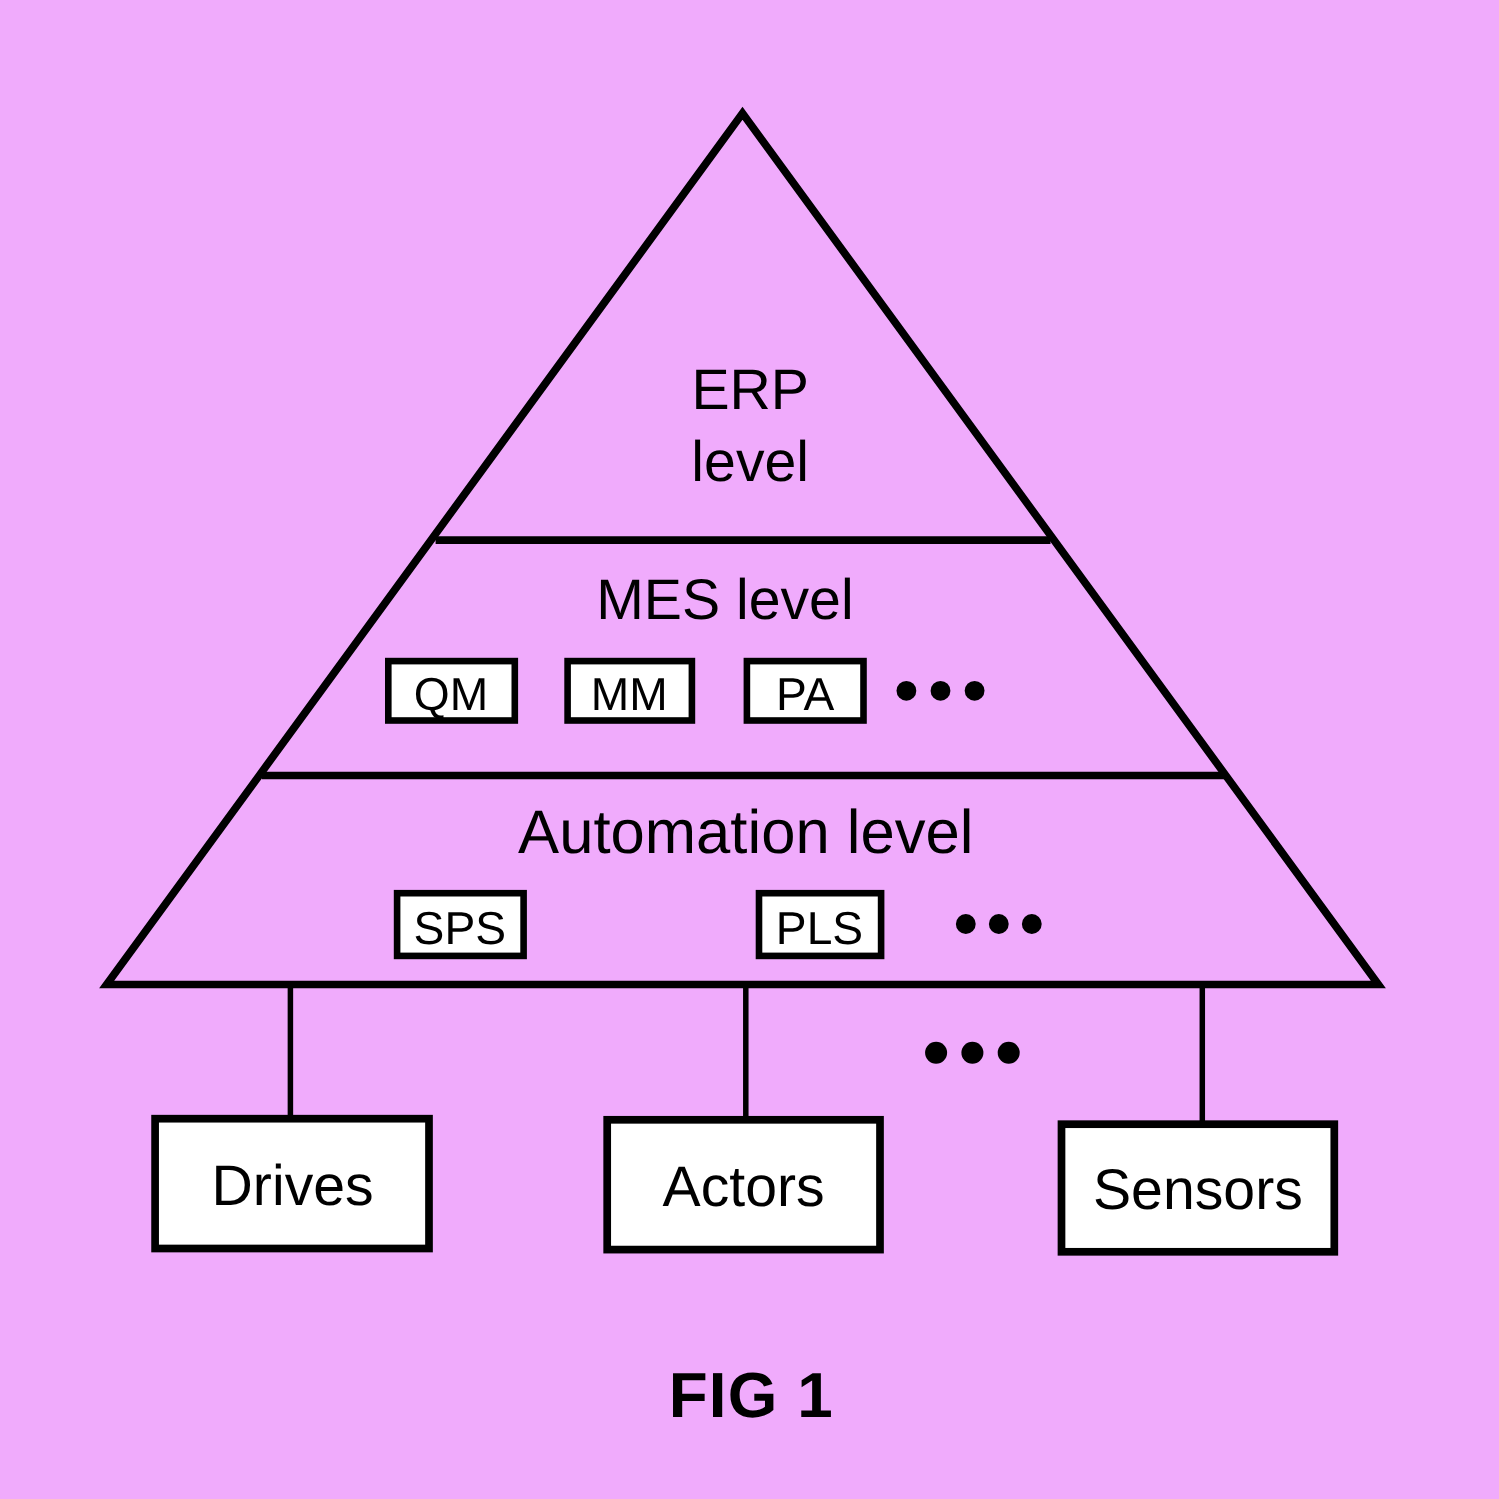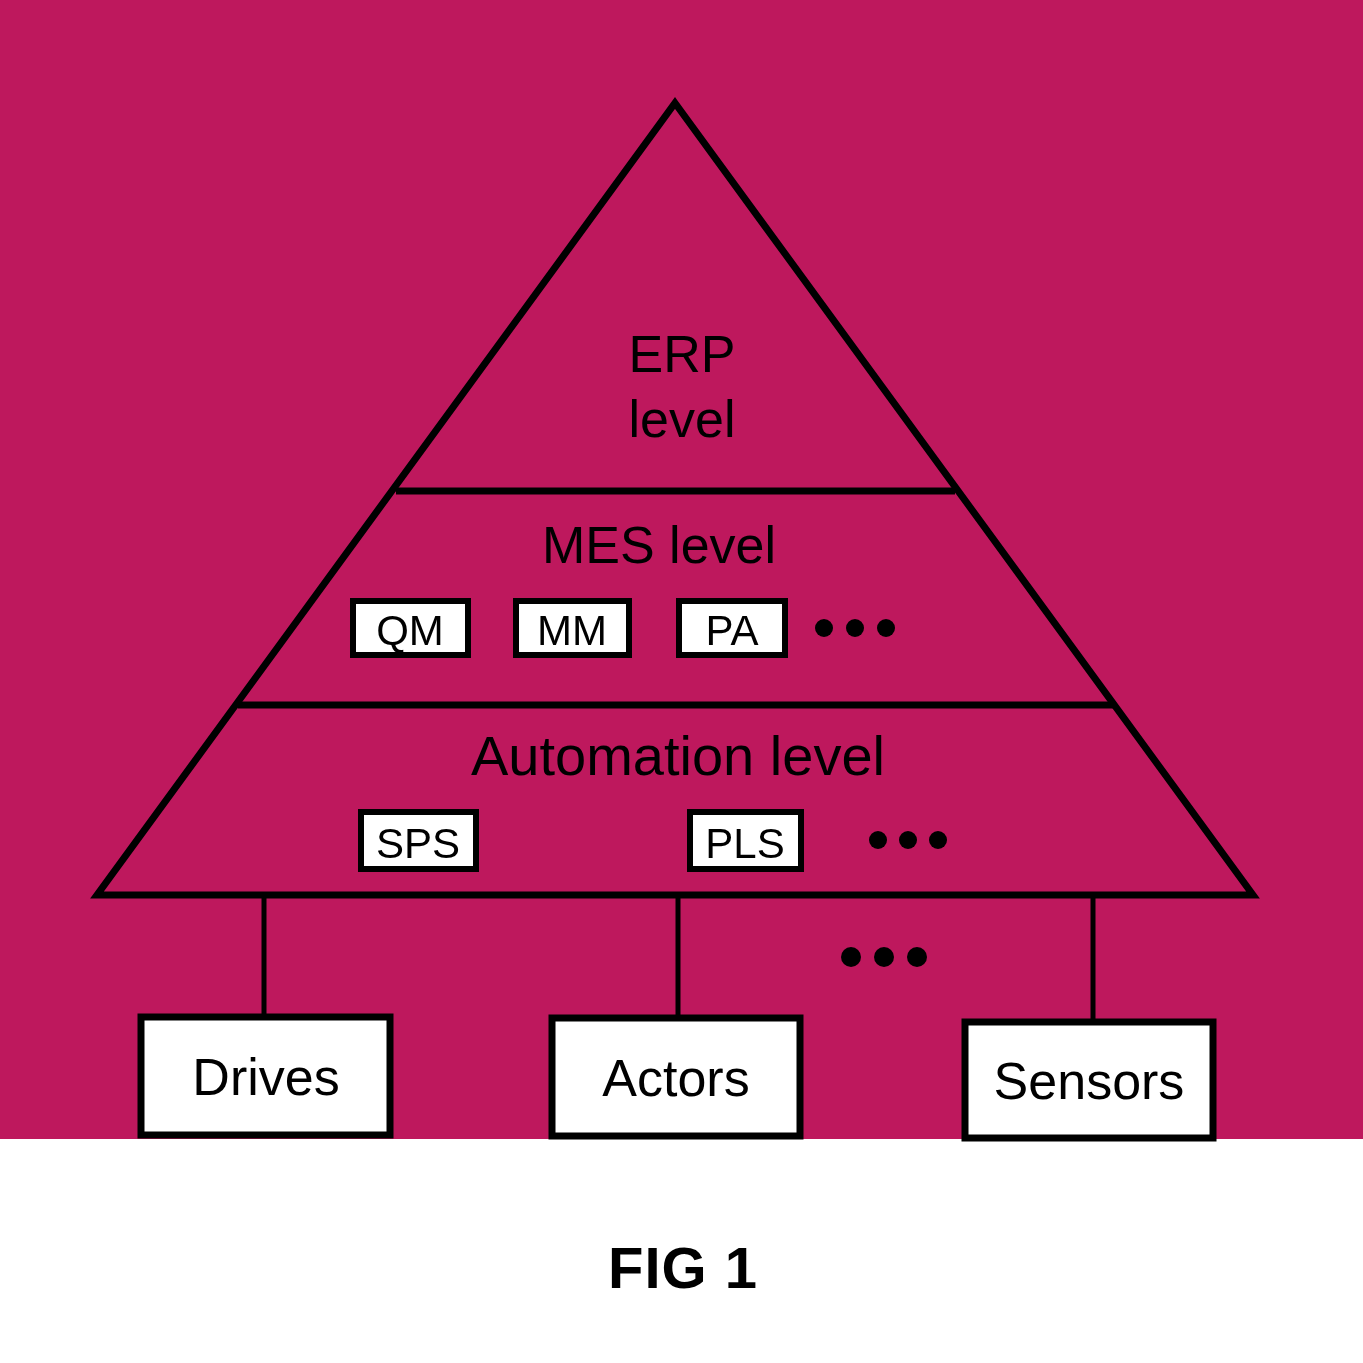--- a/index.html
+++ b/index.html
@@ -11,22 +11,22 @@
   body {
     width: 1363px;
     height: 1363px;
     font-family: "Liberation Sans", sans-serif;
     color: #000000;
     overflow: hidden;
   }
   #figure-root {
     position: relative;
     width: 1363px;
-    height: 1139px;
-    background: #be185d;
+    height: 1363px;
+    background: #f0abfc;
   }
   #figure-svg {
     position: absolute;
     left: 0;
     top: 0;
     width: 1363px;
     height: 1363px;
     display: block;
   }
   .stroke {

